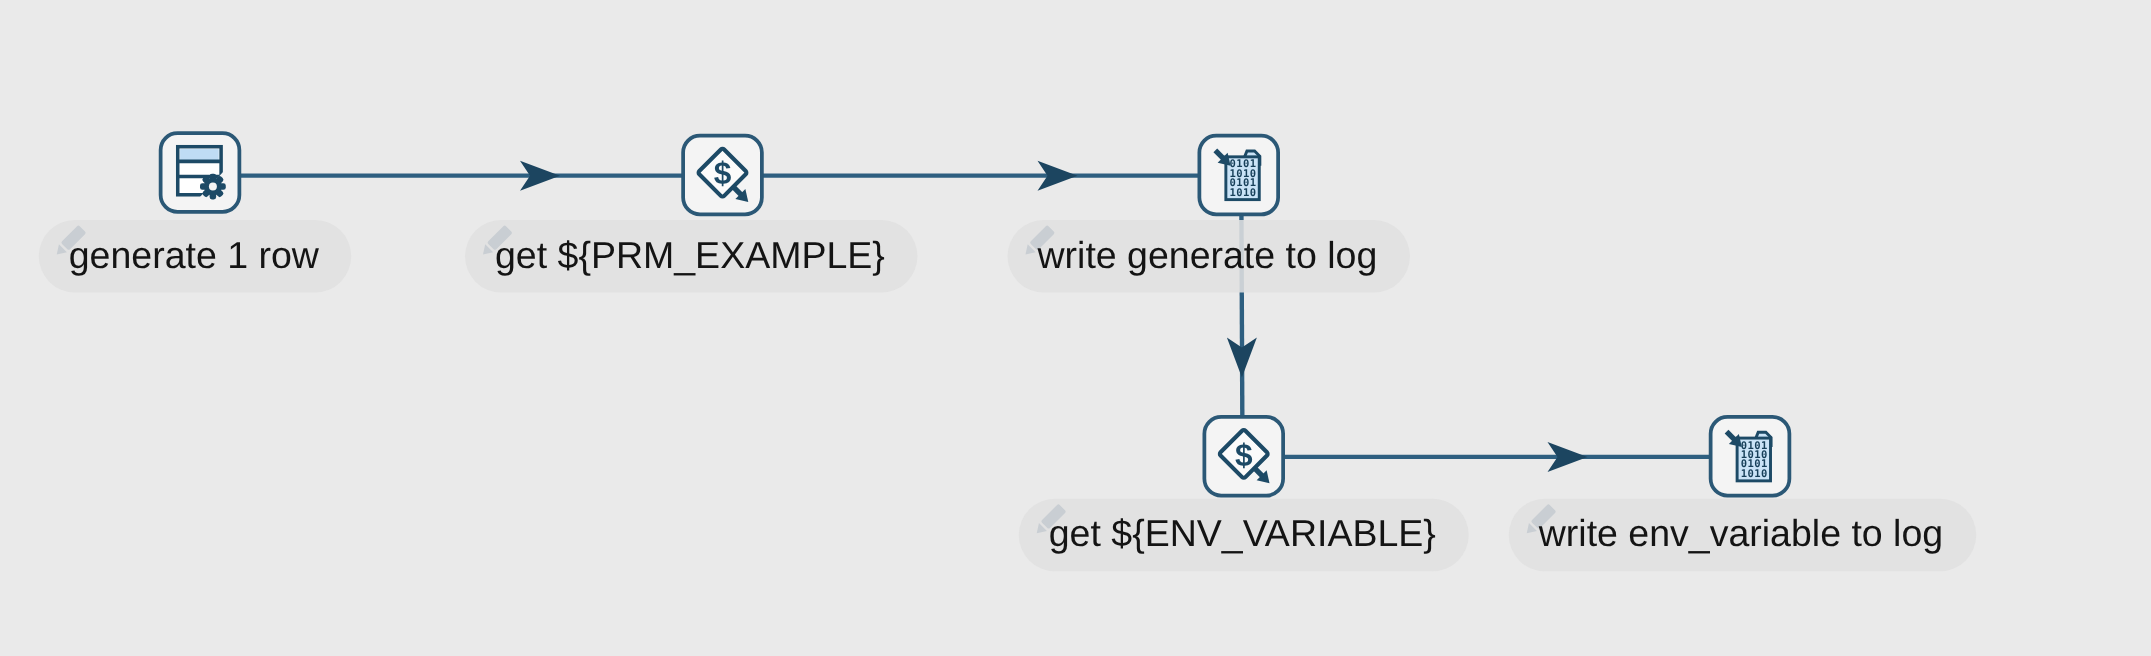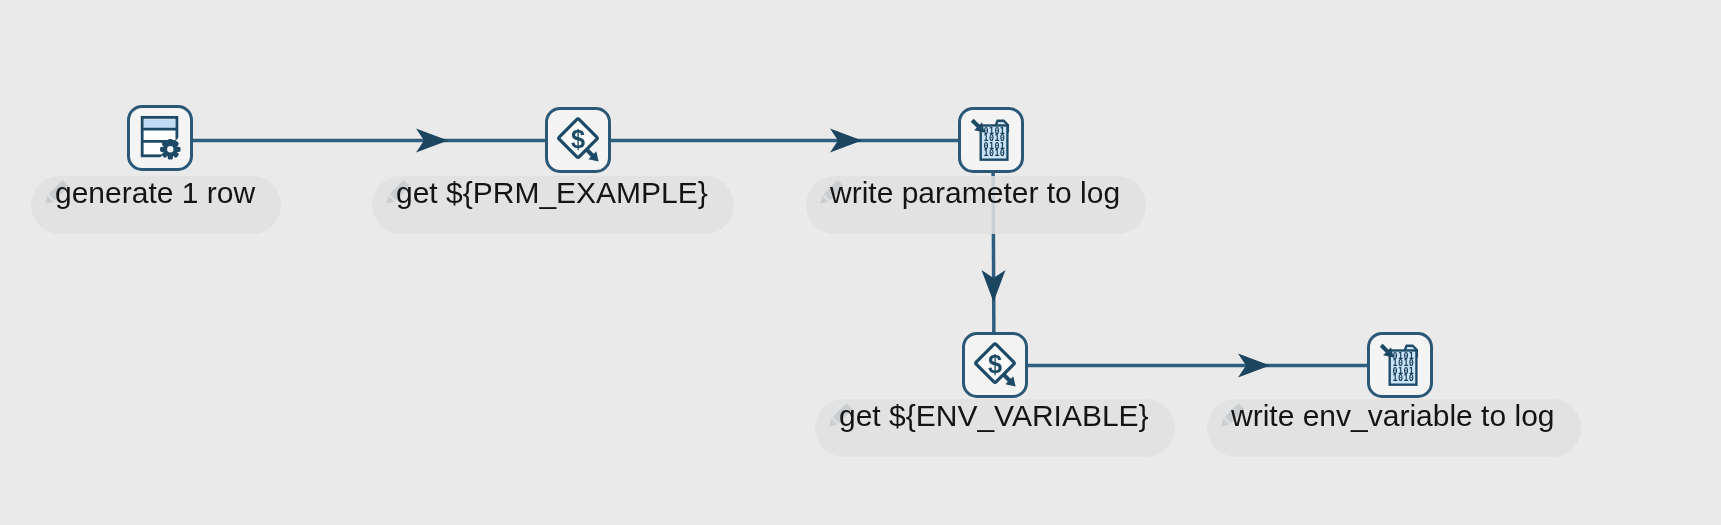--- a/index.html
+++ b/index.html
@@ -15,21 +15,21 @@
   }
   .hops-layer{
     position:absolute;left:0;top:0;z-index:1;
   }
   .hop-line{stroke:#2e5f80;stroke-width:3.5px;fill:none;}
   .hop-head{fill:#1c4560;}
   .step-label{
     position:absolute;z-index:2;
     height:58px;border-radius:29px;
     background:rgba(224,224,224,0.88);
-    display:flex;
+    display:flex;align-items:center;
     padding:0 26px 0 24px;
     font-size:30px;color:#141414;
     white-space:nowrap;
     box-sizing:border-box;
   }
   .pencil{
     position:absolute;left:8px;top:2px;
     width:34px;height:34px;
     pointer-events:none;
   }
@@ -91,21 +91,21 @@
     <span class="label-text">get ${PRM_EXAMPLE}</span>
   </div>
 
   <div class="step-label" style="left:806px;top:176px;">
     <svg class="pencil" viewBox="0 0 34 34">
       <g transform="rotate(45 17 15)" fill="#c9ced3">
         <rect x="12.5" y="1" width="9" height="20" rx="1.5"></rect>
         <polygon points="12.5,23 21.5,23 17,30"></polygon>
       </g>
     </svg>
-    <span class="label-text">write parameter to log</span>
+    <span class="label-text">write generate to log</span>
   </div>
 
   <div class="step-label" style="left:1207px;top:399px;">
     <svg class="pencil" viewBox="0 0 34 34">
       <g transform="rotate(45 17 15)" fill="#c9ced3">
         <rect x="12.5" y="1" width="9" height="20" rx="1.5"></rect>
         <polygon points="12.5,23 21.5,23 17,30"></polygon>
       </g>
     </svg>
     <span class="label-text">write env_variable to log</span>

